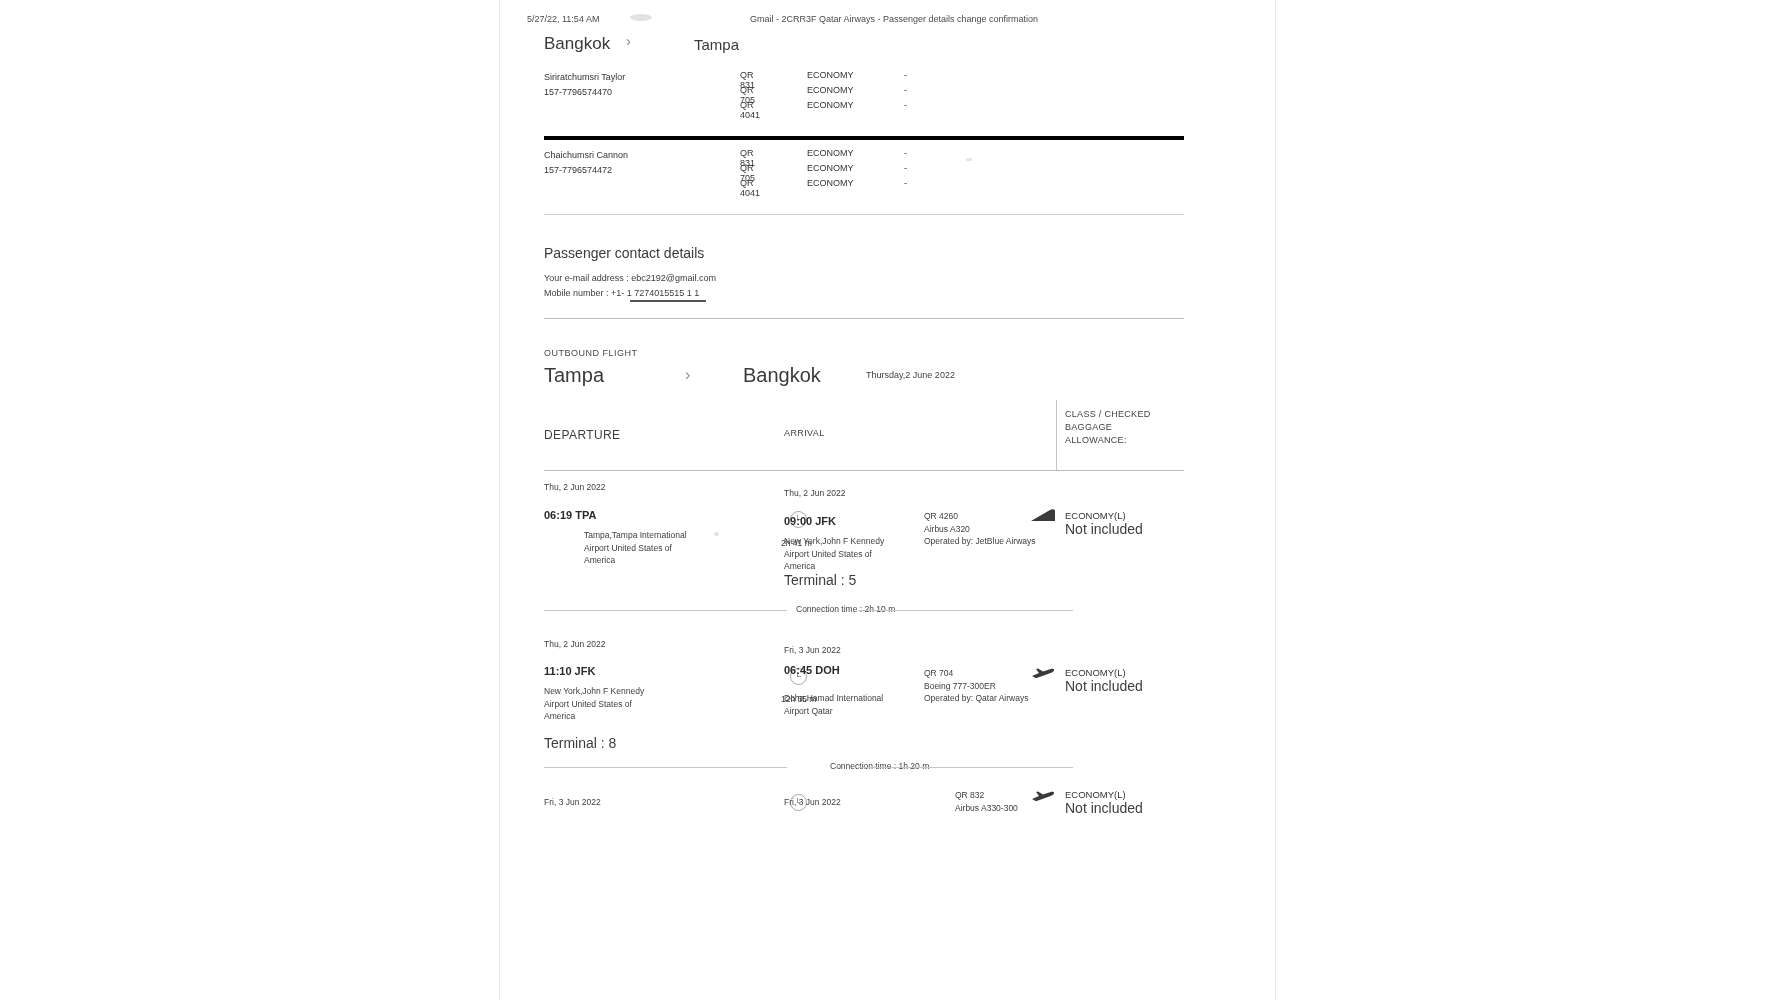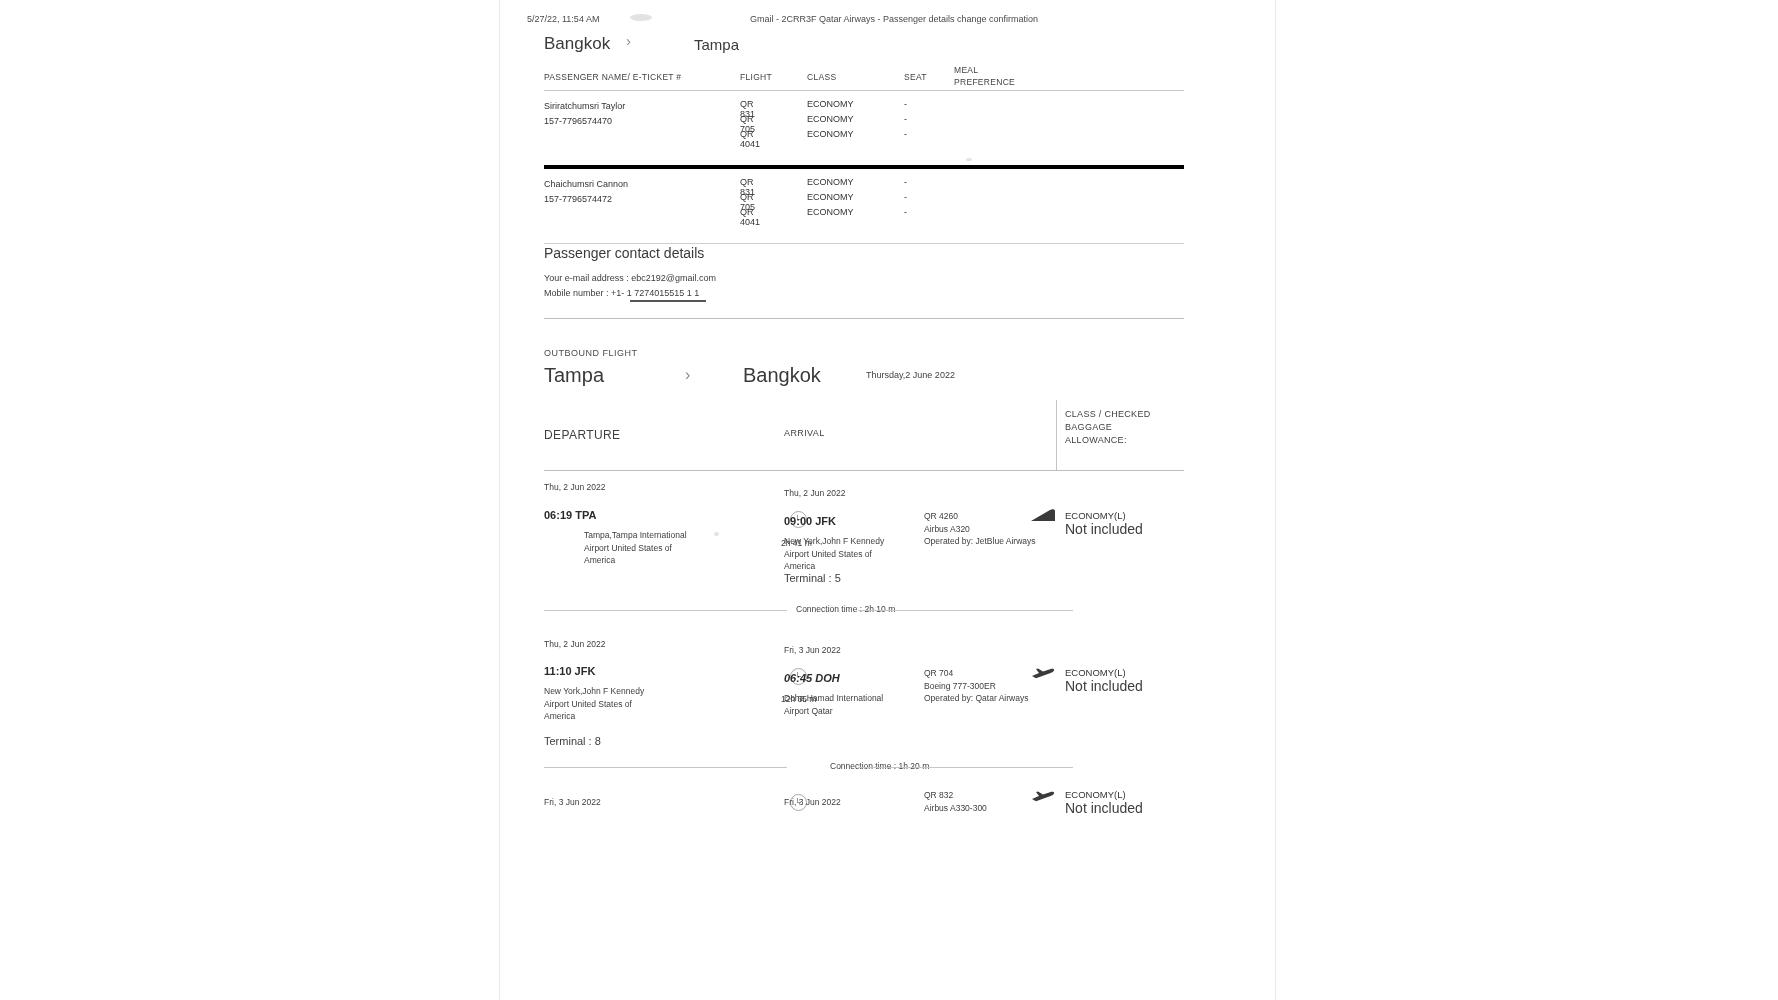--- a/index.html
+++ b/index.html
@@ -248,21 +248,21 @@
   }
   .leg .place {
     position: absolute;
     font-size: 8.5px;
     line-height: 12.5px;
     color: #3d3d3d;
     width: 110px;
   }
   .leg .term {
     position: absolute;
-    font-size: 11px;
+    font-size: 14px;
     color: #3d3d3d;
   }
   .dep-col { left: 44px; }
   .arr-col { left: 284px; }
 
   .clock {
     position: absolute;
     width: 15px; height: 15px;
     border: 1px solid #a8a8a8;
     border-radius: 50%;
@@ -351,27 +351,20 @@
     <div class="content">
 
       <div class="hdr hdr-date">5/27/22, 11:54 AM</div>
       <div class="hdr hdr-title">Gmail - 2CRR3F Qatar Airways - Passenger details change confirmation</div>
 
       <div class="route-top">Bangkok</div>
       <div class="route-top-arrow">›</div>
       <div class="route-top-dest">Tampa</div>
 
       <div class="ptable">
-        <div class="thead">
-          <div class="th th-name">PASSENGER NAME/ E-TICKET #</div>
-          <div class="th th-flight">FLIGHT</div>
-          <div class="th th-class">CLASS</div>
-          <div class="th th-seat">SEAT</div>
-          <div class="th th-meal">MEAL PREFERENCE</div>
-        </div>
 
         <div class="prow">
           <div class="pname">
             <span>Siriratchumsri Taylor</span><br>
             <span>157-7796574470</span>
           </div>
           <div class="segs">
             <div class="seg">
               <span class="fl">QR 831</span>
               <span class="cl">ECONOMY</span>
@@ -471,21 +464,21 @@
       <div class="leg" style="top:639px;">
         <div class="date dep-col" style="top:0;">Thu, 2 Jun 2022</div>
         <div class="time dep-col" style="top:26px;text-align:right;">11:10 JFK</div>
         <div class="place dep-col" style="top:46px;">New York,John F Kennedy Airport United States of America</div>
         <div class="term dep-col" style="top:96px;">Terminal : 8</div>
 
         <div class="clock" style="left:290px; top:29px;"></div>
         <div class="dur" style="left:281px; top:55px;">12h 35 m</div>
 
         <div class="date arr-col" style="top:6px;">Fri, 3 Jun 2022</div>
-        <div class="time arr-col" style="top:33px;font-style:italic;">06:45 DOH</div>
+        <div class="time arr-col" style="top:25px;">06:45 DOH</div>
         <div class="place arr-col" style="top:53px; width:120px;">Doha,Hamad International Airport Qatar</div>
 
         <div class="flightno" style="top:28px;">
           <span>QR 704</span><br>
           <span>Boeing 777-300ER</span><br>
           <span>Operated by: Qatar Airways</span>
         </div>
 
         <div class="plane" style="left:530px; top:26px;">
           <svg viewBox="0 0 26 16" width="26" height="16" aria-hidden="true">
@@ -501,21 +494,21 @@
         <div class="conn-line-l" style="top:128px;"></div>
         <div class="conn" style="top:122px;margin-left:34px;">Connection time : 1h 20 m</div>
         <div class="conn-line-r" style="top:128px;"></div>
       </div>
 
       <div class="leg" style="top:797px;">
         <div class="date dep-col" style="top:0;">Fri, 3 Jun 2022</div>
         <div class="clock" style="left:290px; top:-3px;"></div>
         <div class="date arr-col" style="top:0;">Fri, 3 Jun 2022</div>
 
-        <div class="flightno" style="top:-8px;">
+        <div class="flightno" style="top:-8px;margin-left:31px;">
           <span>QR 832</span><br>
           <span>Airbus A330-300</span>
         </div>
 
         <div class="plane" style="left:530px; top:-9px;">
           <svg viewBox="0 0 26 16" width="26" height="16" aria-hidden="true">
             <path d="M2 11 L9 8 L6 4 L8 3.4 L13 6.6 L20 4.2 C23 3.2 24.5 4 24 5.4 C23.6 6.6 22 7.4 20.6 7.9 L6 13.2 Z" fill="#3a3a3a"></path>
           </svg>
         </div>
 

